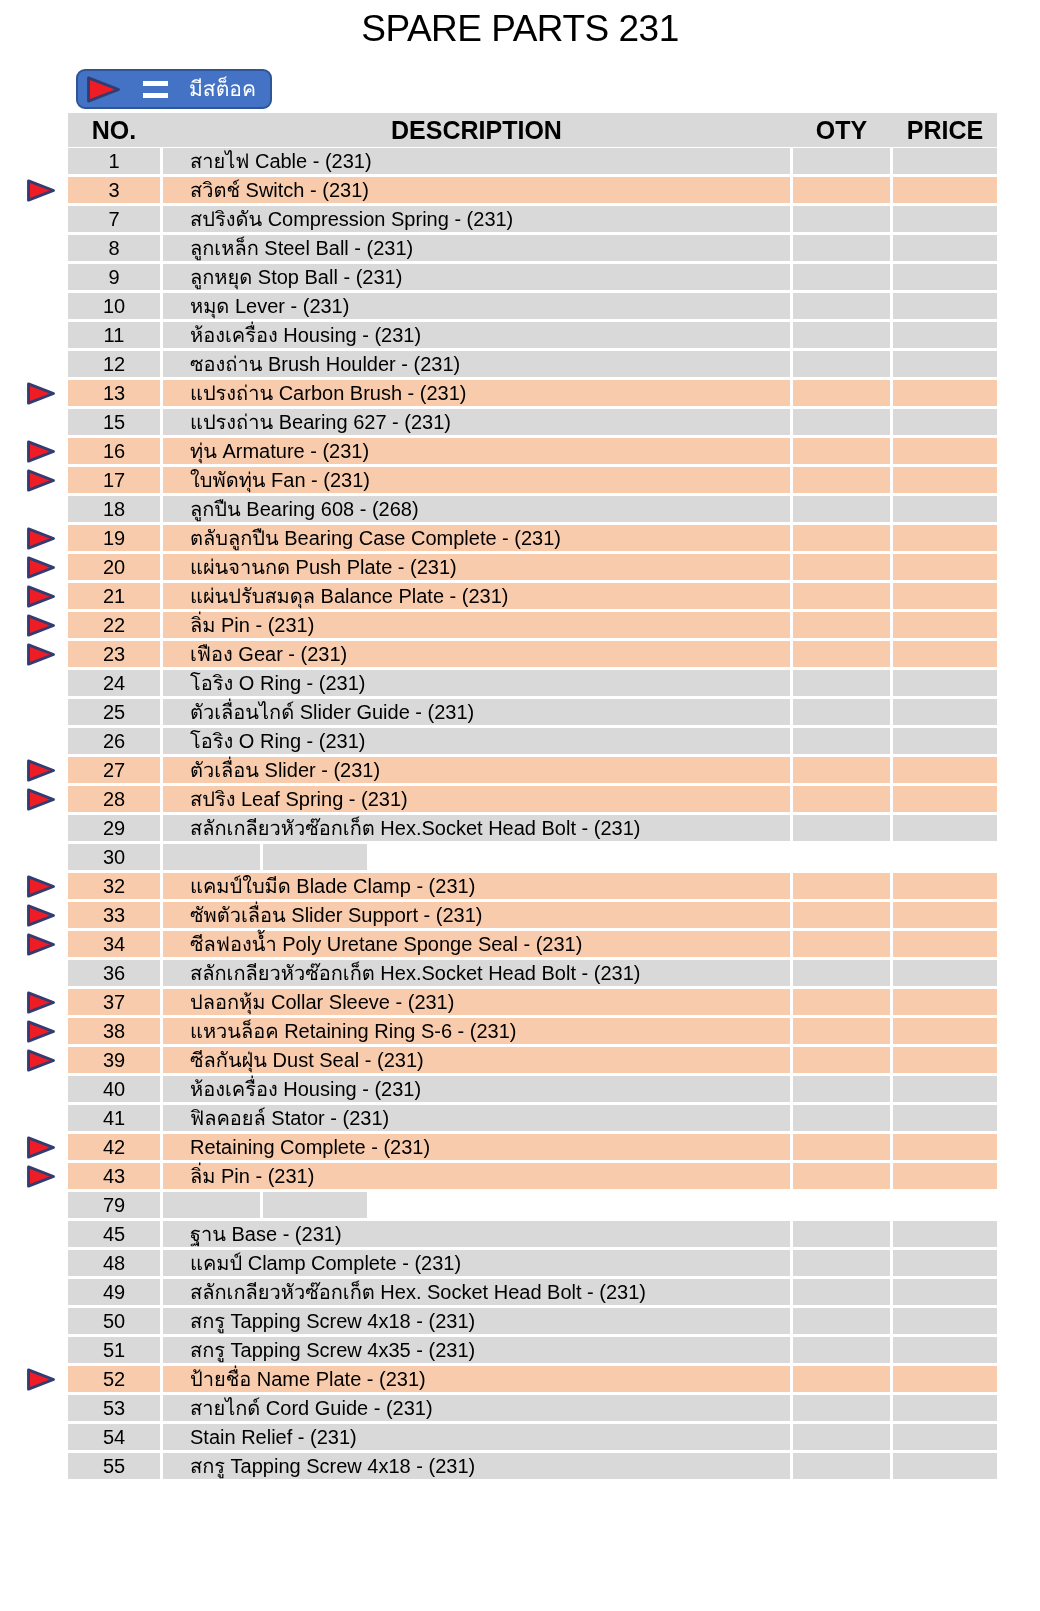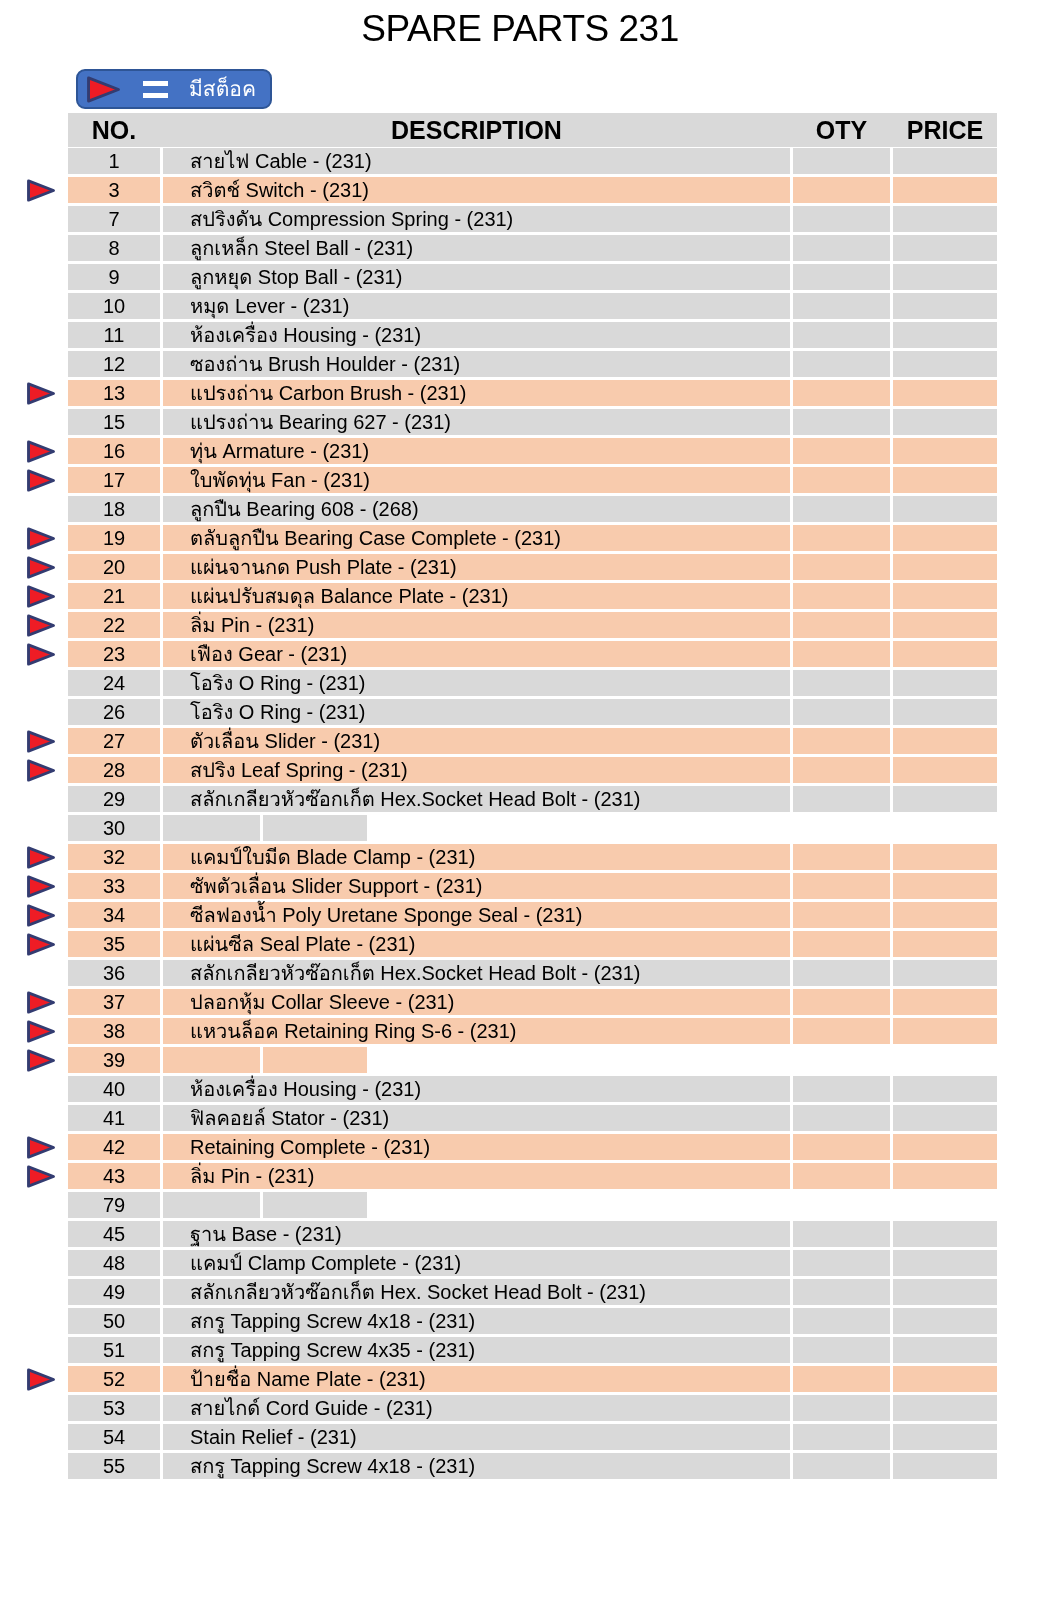--- a/index.html
+++ b/index.html
@@ -300,20 +300,31 @@
     <div class="cell c-desc">โอริง O Ring - (231)</div>
     <div class="cell c-qty"></div>
     <div class="cell c-price"></div>
   </div>
         <div class="row">
     <div class="arrow-cell">
       <svg class="arrow-svg" viewBox="0 0 31 26">
         <polygon points="2,3 28,13 2,23"></polygon>
       </svg>
     </div>
+    <div class="cell c-no">25</div>
+    <div class="cell c-desc">ตัวเลื่อนไกด์ Slider Guide - (231)</div>
+    <div class="cell c-qty"></div>
+    <div class="cell c-price"></div>
+  </div>
+        <div class="row">
+    <div class="arrow-cell">
+      <svg class="arrow-svg" viewBox="0 0 31 26">
+        <polygon points="2,3 28,13 2,23"></polygon>
+      </svg>
+    </div>
     <div class="cell c-no">26</div>
     <div class="cell c-desc">โอริง O Ring - (231)</div>
     <div class="cell c-qty"></div>
     <div class="cell c-price"></div>
   </div>
         <div class="row in-stock">
     <div class="arrow-cell">
       <svg class="arrow-svg" viewBox="0 0 31 26">
         <polygon points="2,3 28,13 2,23"></polygon>
       </svg>
@@ -381,31 +392,20 @@
     <div class="arrow-cell">
       <svg class="arrow-svg" viewBox="0 0 31 26">
         <polygon points="2,3 28,13 2,23"></polygon>
       </svg>
     </div>
     <div class="cell c-no">34</div>
     <div class="cell c-desc">ซีลฟองน้ำ Poly Uretane Sponge Seal - (231)</div>
     <div class="cell c-qty"></div>
     <div class="cell c-price"></div>
   </div>
-        <div class="row in-stock">
-    <div class="arrow-cell">
-      <svg class="arrow-svg" viewBox="0 0 31 26">
-        <polygon points="2,3 28,13 2,23"></polygon>
-      </svg>
-    </div>
-    <div class="cell c-no">35</div>
-    <div class="cell c-desc">แผ่นซีล Seal Plate - (231)</div>
-    <div class="cell c-qty"></div>
-    <div class="cell c-price"></div>
-  </div>
         <div class="row">
     <div class="arrow-cell">
       <svg class="arrow-svg" viewBox="0 0 31 26">
         <polygon points="2,3 28,13 2,23"></polygon>
       </svg>
     </div>
     <div class="cell c-no">36</div>
     <div class="cell c-desc">สลักเกลียวหัวซ๊อกเก็ต Hex.Socket Head Bolt - (231)</div>
     <div class="cell c-qty"></div>
     <div class="cell c-price"></div>
@@ -432,20 +432,21 @@
     <div class="cell c-qty"></div>
     <div class="cell c-price"></div>
   </div>
         <div class="row in-stock">
     <div class="arrow-cell">
       <svg class="arrow-svg" viewBox="0 0 31 26">
         <polygon points="2,3 28,13 2,23"></polygon>
       </svg>
     </div>
     <div class="cell c-no">39</div>
+    <div class="cell c-desc">ซีลกันฝุ่น Dust Seal - (231)</div>
     <div class="cell c-qty"></div>
     <div class="cell c-price"></div>
   </div>
         <div class="row">
     <div class="arrow-cell">
       <svg class="arrow-svg" viewBox="0 0 31 26">
         <polygon points="2,3 28,13 2,23"></polygon>
       </svg>
     </div>
     <div class="cell c-no">40</div>

